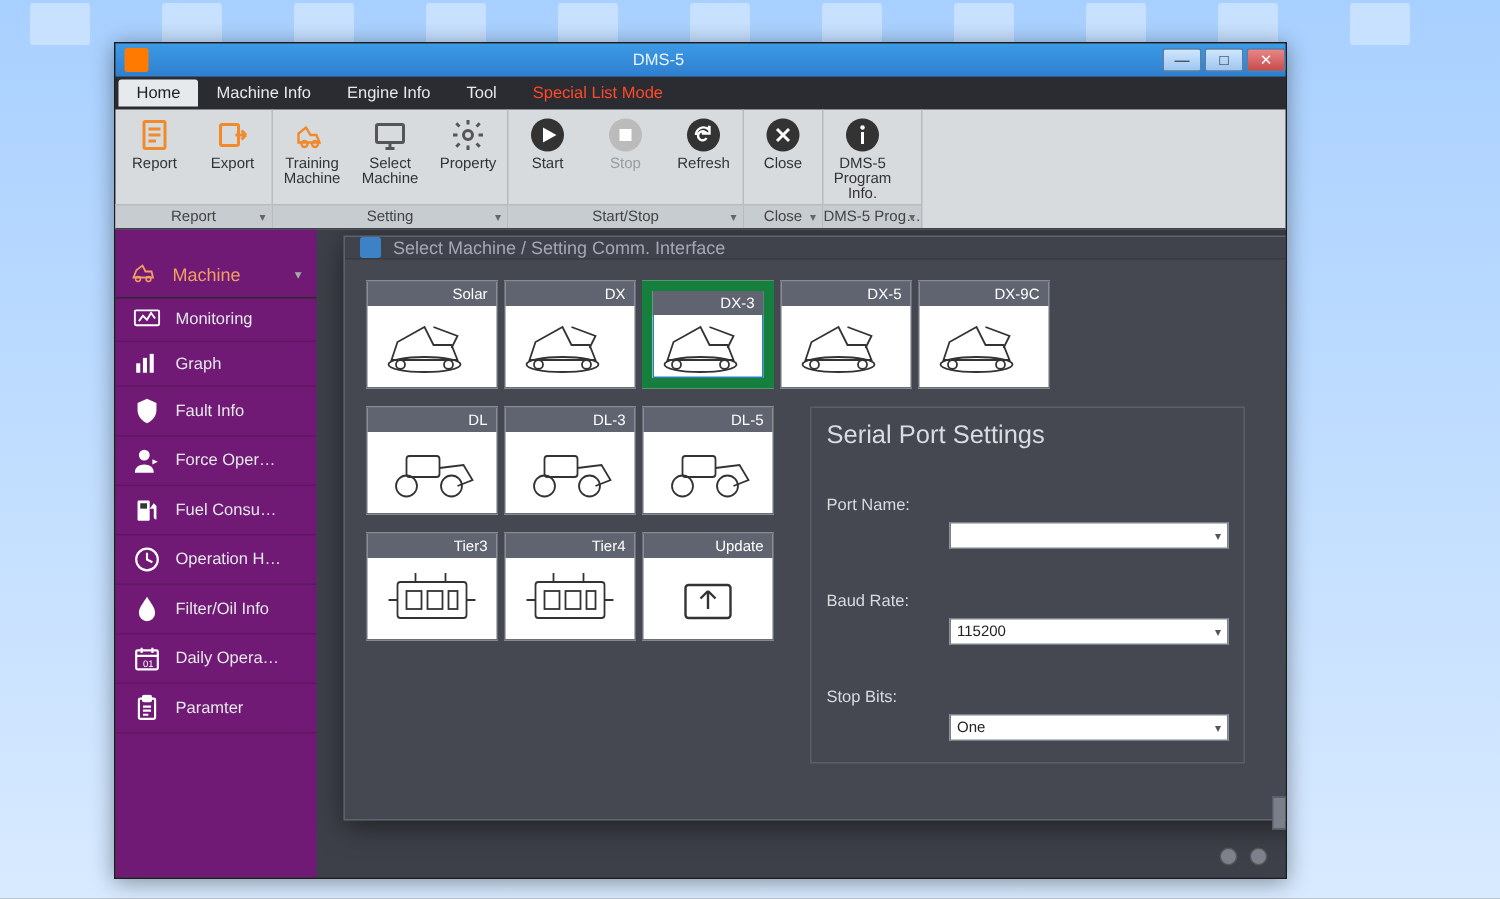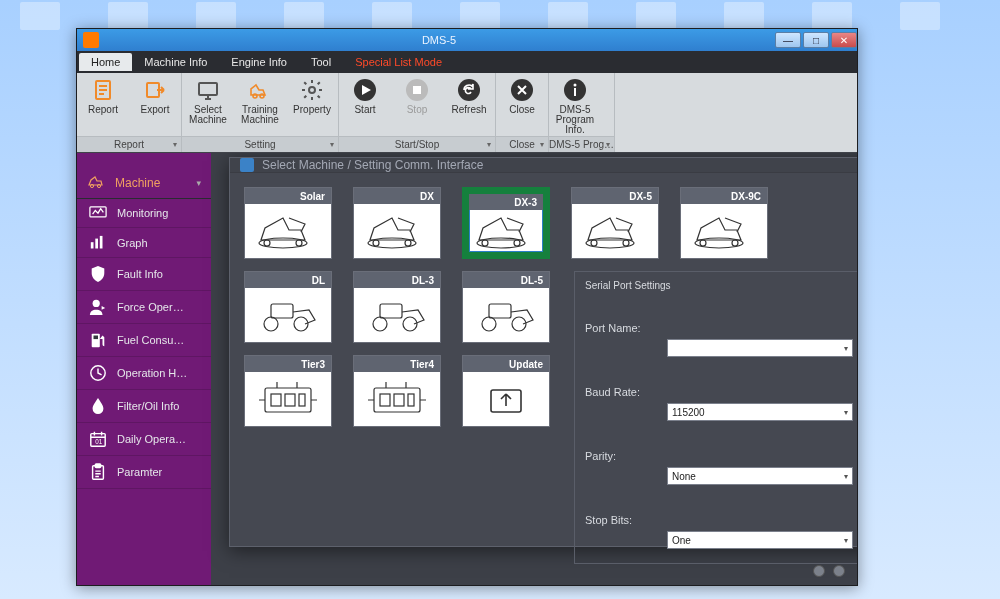--- a/index.html
+++ b/index.html
@@ -193,21 +193,21 @@
   }
   .dlg-title .dlg-icon{
     width:14px;height:14px;background:#3b82c7;margin-right:8px;border-radius:2px;
   }
   .dlg-body{
     flex:1;
     padding:14px;
     display:flex;flex-direction:column;
     gap:12px;
   }
-  .tile-row{ display:flex; gap:21px;font-weight:bold; }
+  .tile-row{ display:flex; gap:4px; }
   .tile{
     width:88px;height:72px;
     background:#fff;
     border:1px solid #6a6e79;
     display:flex;flex-direction:column;
   }
   .tile.selected{ border:7px solid #15803d; box-shadow:0 0 0 1px #2b7fc8 inset;}
   .tile-head{
     height:16px;background:#5f6470;color:#fff;font-size:10px;
     display:flex;align-items:center;justify-content:flex-end;
@@ -221,21 +221,21 @@
   .lower-row{ display:flex; gap:12px;}
   .serial-panel{
     width:290px;
     margin-left:12px;
     border:1px solid #5a5e69;
     padding:8px 10px;
     color:#d8dbe0;
     font-size:11px;
   }
   .serial-panel .sp-title{
-    font-size:10px;color:#d8dbe0;margin-bottom:8px;
+    font-size:17px;color:#d8dbe0;margin-bottom:8px;
   }
   .sp-row{
     display:flex;align-items:center;
     margin-bottom:6px;
   }
   .sp-row label{ width:82px;}
   .sp-row .sel{
     flex:1;height:18px;background:#fff;border:1px solid #7b808c;
     font-size:10px;color:#222;padding-left:4px;
     display:flex;align-items:center;position:relative;margin-top:40px;
@@ -322,36 +322,36 @@
             </div>
             <div style="line-height: 10px;">Export</div>
           </div>
         </div>
         <div class="rgroup-label">Report</div>
       </div>
       <div class="rgroup">
         <div class="rgroup-row">
           <div class="rbtn">
             <div class="ico">
-              <svg viewBox="0 0 24 24" fill="none" stroke="#555" stroke-width="2">
-                <rect x="3" y="5" width="18" height="12" rx="1"></rect>
-                <path d="M9 21h6M12 17v4"></path>
-              </svg>
-            </div>
-            <div style="line-height: 10px;">Select Machine</div>
-          </div>
-          <div class="rbtn">
-            <div class="ico">
               <svg viewBox="0 0 24 24" fill="none" stroke="#f08a2a" stroke-width="1.6">
                 <path d="M3 17h14l-2-5h-4l-3-5-5 4z"></path>
                 <circle cx="7" cy="18" r="2"></circle>
                 <circle cx="14" cy="18" r="2"></circle>
               </svg>
             </div>
             <div style="line-height: 10px;">Training Machine</div>
+          </div>
+          <div class="rbtn">
+            <div class="ico">
+              <svg viewBox="0 0 24 24" fill="none" stroke="#555" stroke-width="2">
+                <rect x="3" y="5" width="18" height="12" rx="1"></rect>
+                <path d="M9 21h6M12 17v4"></path>
+              </svg>
+            </div>
+            <div style="line-height: 10px;">Select Machine</div>
           </div>
           <div class="rbtn">
             <div class="ico">
               <svg viewBox="0 0 24 24" fill="none" stroke="#555" stroke-width="2">
                 <circle cx="12" cy="12" r="3"></circle>
                 <path d="M12 2v3M12 19v3M4.2 4.2l2.1 2.1M17.7 17.7l2.1 2.1M2 12h3M19 12h3M4.2 19.8l2.1-2.1M17.7 6.3l2.1-2.1"></path>
               </svg>
             </div>
             <div style="line-height: 10px;">Property</div>
           </div>
@@ -670,24 +670,20 @@
               <div id="serial-rows">
                   <div class="sp-row">
                     <label>Port Name:</label>
                     <div class="sel"></div>
                   </div>
                   <div class="sp-row">
                     <label>Baud Rate:</label>
                     <div class="sel">115200</div>
                   </div>
                   <div class="sp-row">
-                    <label>Parity:</label>
-                    <div class="sel">None</div>
-                  </div>
-                  <div class="sp-row">
                     <label>Stop Bits:</label>
                     <div class="sel">One</div>
                   </div>
                 </div>
             </div>
           </div>
         </div>
         <div class="dlg-footer">
           <div class="dlg-ok">OK</div>
         </div>

